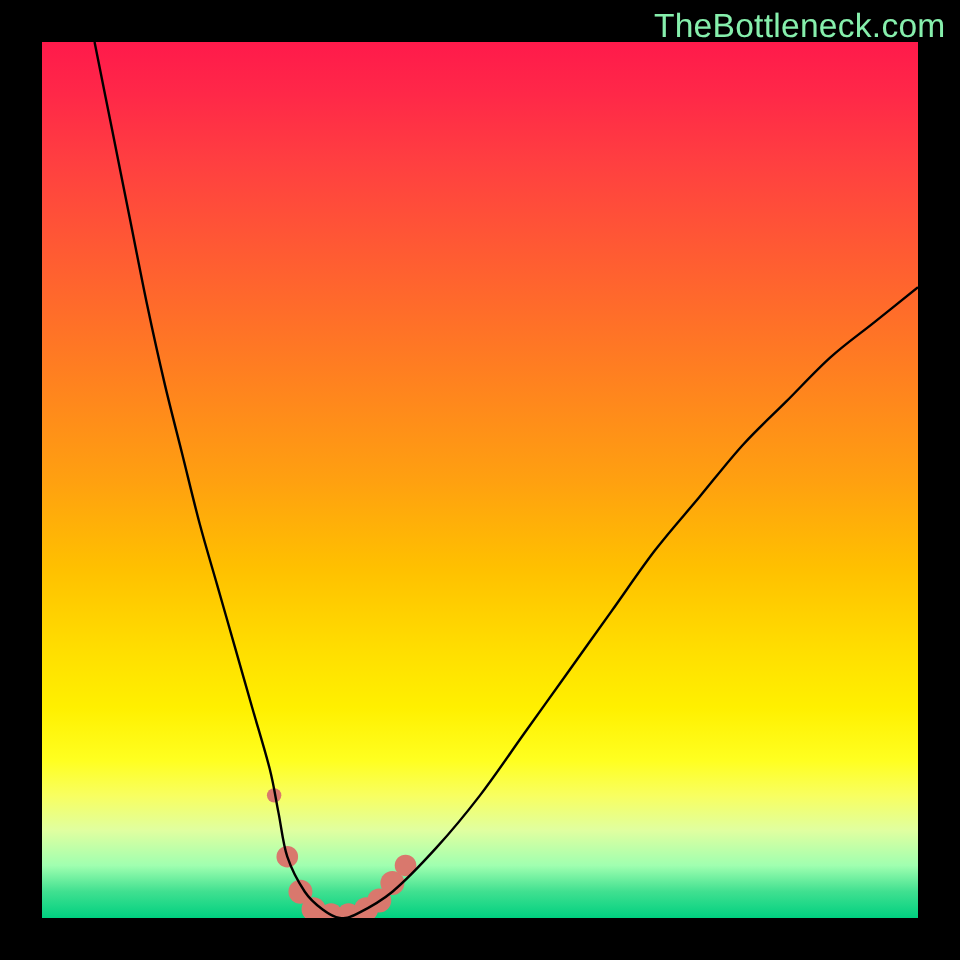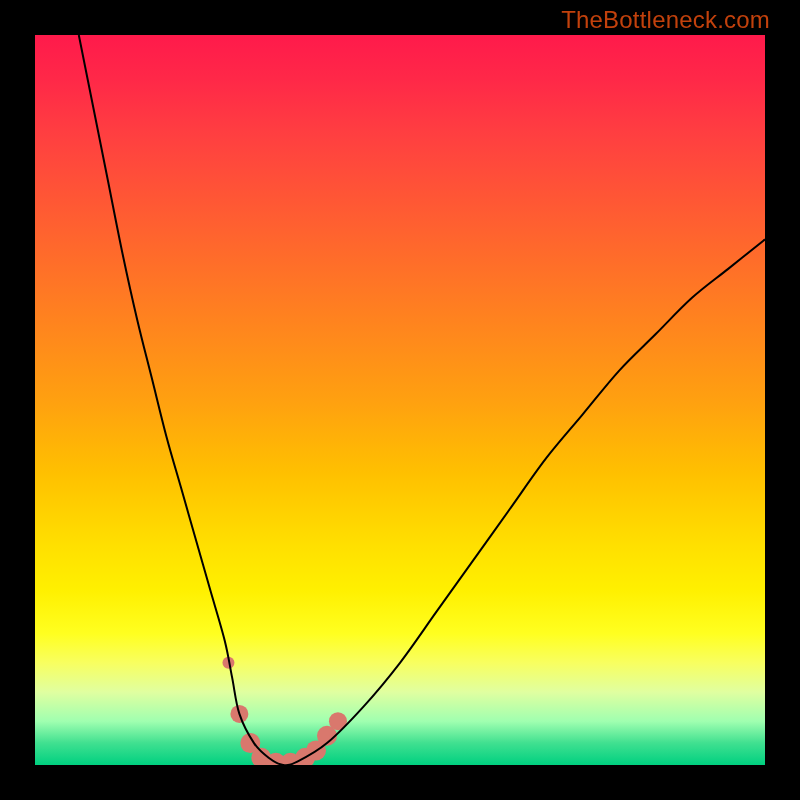--- a/index.html
+++ b/index.html
@@ -45,23 +45,23 @@
       #f8ff60 86%,
       #e0ffa0 90%,
       #a0ffb0 94%,
       #40e090 97%,
       #00d080 100%
     );
   }
   .watermark {
     position: absolute;
     top: 6px;
-    right: 30px;
-    color: #c2410c;
-    font-size: 24px;
+    right: 12px;
+    color: #86efac;
+    font-size: 28px;
     font-weight: 500;
     letter-spacing: 0.2px;
     user-select: none;
   }
   svg.curves {
     position: absolute;
     inset: 0;
   }
 </style>
 </head>

